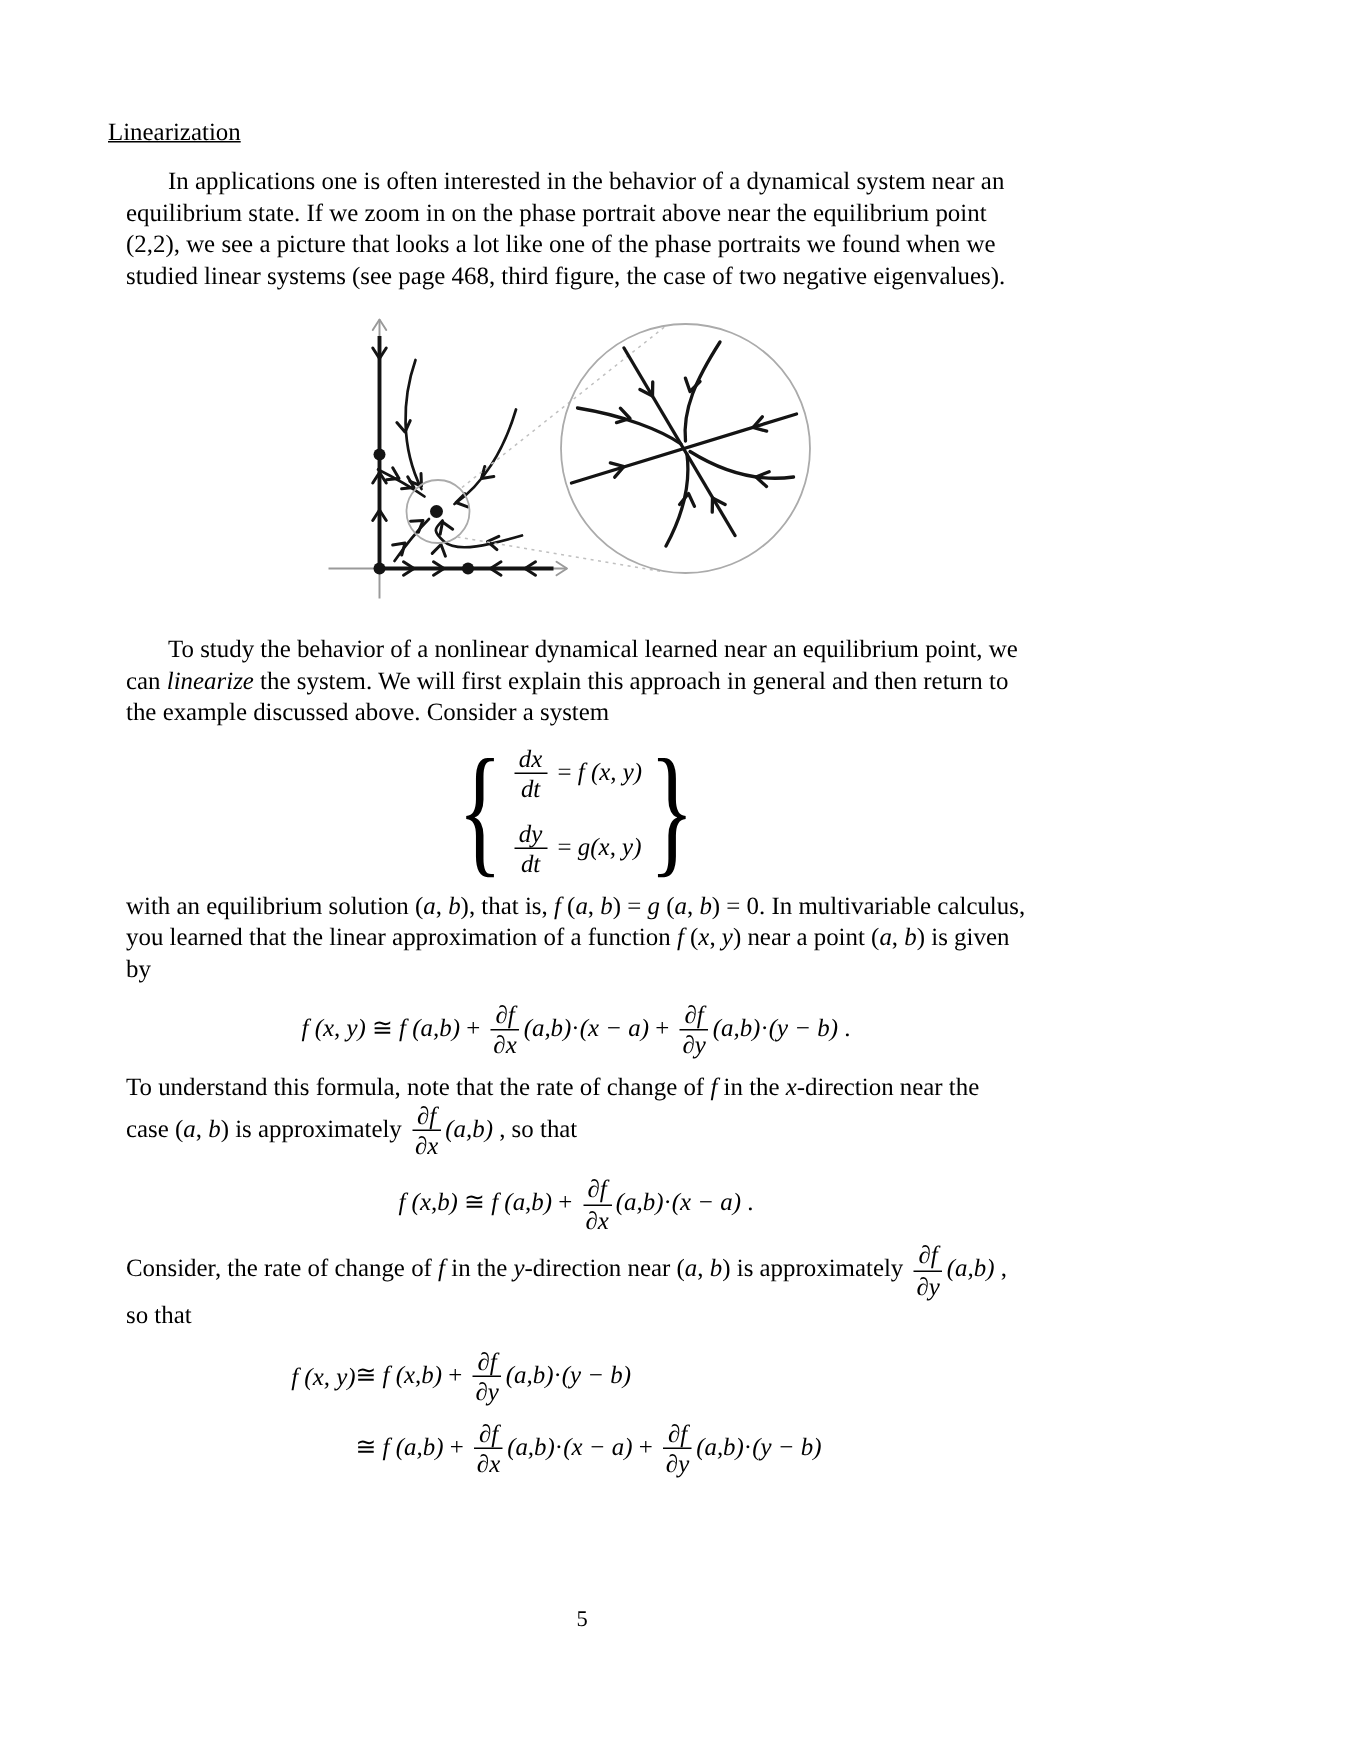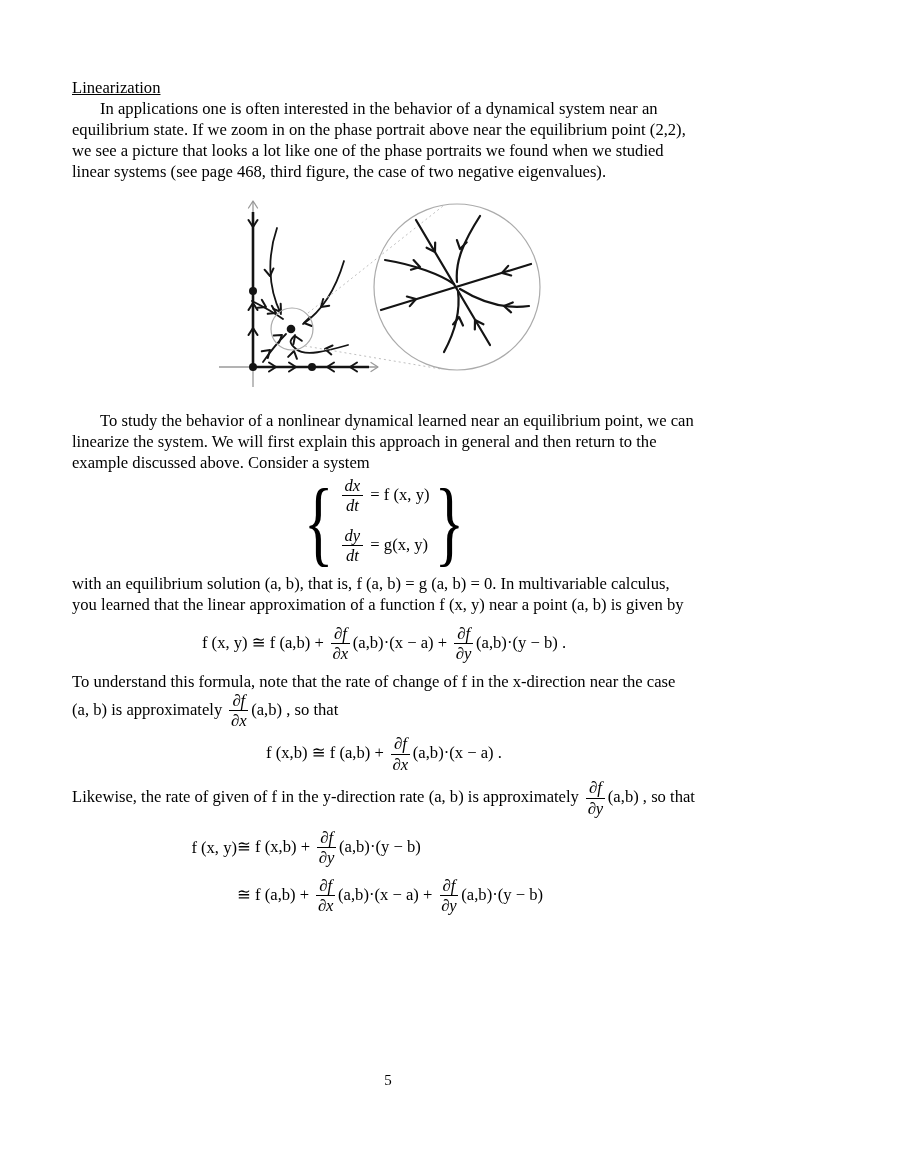--- a/index.html
+++ b/index.html
@@ -15,27 +15,27 @@
     line-height:21px;
     overflow:hidden;
     border-radius:21px;
   }
   .title{
     margin:0;
     font-size:16.6px;
     font-weight:normal;
     text-decoration:underline;
   }
-  p{margin:0;}
+  p{margin:12px;}
   .indent{text-indent:28px;}
   .p2{margin-top:18px;}
   .p3{margin-top:8px;}
   .p4{margin-top:8px;}
   .p5{margin-top:6px;}
-  .mi{}
+  .mi{font-style:italic;}
   .frac{
     display:inline-flex;
     flex-direction:column;
     align-items:center;
     vertical-align:middle;
     line-height:1.05;
     margin:0 3px;
     text-align:center;
     font-style:italic;
   }
@@ -217,21 +217,21 @@
   <p class="p4"><span>To understand this formula, note that the rate of change of </span><span class="mi">f</span><span> in the </span><span class="mi">x</span><span>-direction near the case (</span><span class="mi">a</span><span>, </span><span class="mi">b</span><span>) is approximately </span><span class="frac">
         <span class="num">∂f</span>
         <span class="den">∂x</span>
       </span><span class="mi">(a,b)</span><span> , so that</span></p>
 
   <div class="eq-display tight"><span class="mi">f (x,b)</span><span> ≅ </span><span class="mi">f (a,b)</span><span> + </span><span class="frac">
         <span class="num">∂f</span>
         <span class="den">∂x</span>
       </span><span class="mi">(a,b)</span><span>·</span><span class="mi">(x − a)</span><span> .</span></div>
 
-  <p class="p5"><span>Likewise, the rate of given of </span><span class="mi">f</span><span> in the </span><span class="mi">y</span><span>-direction rate (</span><span class="mi">a</span><span>, </span><span class="mi">b</span><span>) is approximately </span><span class="frac">
+  <p class="p5"><span>Consider, the rate of change of </span><span class="mi">f</span><span> in the </span><span class="mi">y</span><span>-direction near (</span><span class="mi">a</span><span>, </span><span class="mi">b</span><span>) is approximately </span><span class="frac">
         <span class="num">∂f</span>
         <span class="den">∂y</span>
       </span><span class="mi">(a,b)</span><span> , so that</span></p>
 
   <div class="eq-align">
     <div class="row">
       <span class="lhs"><span class="mi">f (x, y) </span></span>
       <span class="rhs"><span>≅ </span><span class="mi">f (x,b)</span><span> + </span><span class="frac">
             <span class="num">∂f</span>
             <span class="den">∂y</span>

